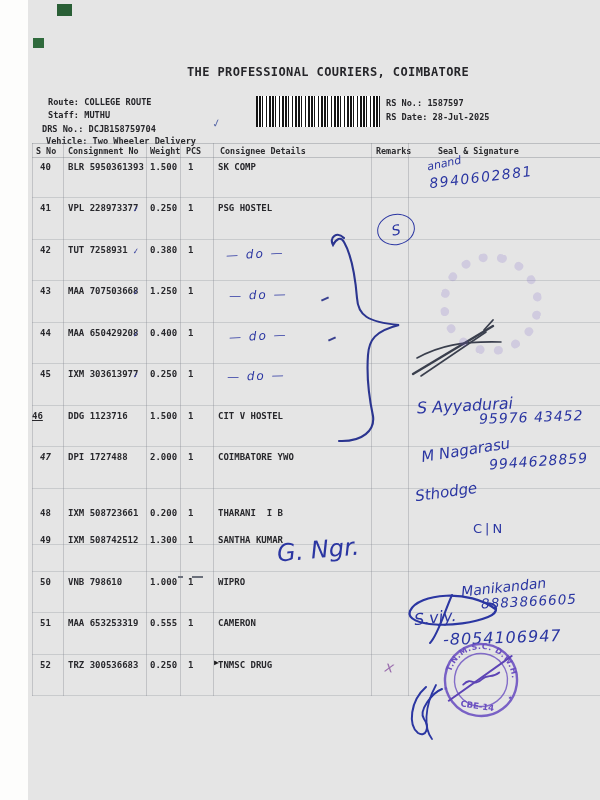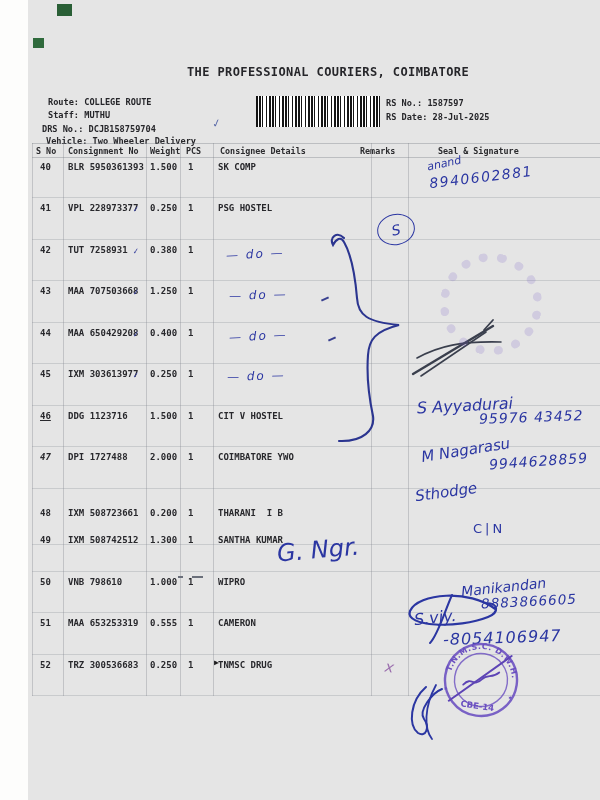--- a/index.html
+++ b/index.html
@@ -52,21 +52,21 @@
   <div class="barcode"></div>
 
   <div class="abs print meta" style="left:358px;top:98px;">RS No.: 1587597</div>
   <div class="abs print meta" style="left:358px;top:112px;">RS Date: 28-Jul-2025</div>
 
   <div class="abs th" style="left:8px;top:146px;">S No</div>
   <div class="abs th" style="left:40px;top:146px;">Consignment No</div>
   <div class="abs th" style="left:122px;top:146px;">Weight</div>
   <div class="abs th" style="left:158px;top:146px;">PCS</div>
   <div class="abs th" style="left:192px;top:146px;">Consignee Details</div>
-  <div class="abs th" style="left:332px;top:146px;">Remarks</div>
+  <div class="abs th" style="left:348px;top:146px;">Remarks</div>
   <div class="abs th" style="left:410px;top:146px;">Seal &amp; Signature</div>
 
   <div id="grid">
       <div class="vline" style="left: 4px; top: 143px; height: 553px;"></div>
       <div class="vline" style="left: 35px; top: 143px; height: 553px;"></div>
       <div class="vline" style="left: 118px; top: 143px; height: 553px;"></div>
       <div class="vline" style="left: 152px; top: 143px; height: 553px;"></div>
       <div class="vline" style="left: 185px; top: 143px; height: 553px;"></div>
       <div class="vline" style="left: 343px; top: 143px; height: 553px;"></div>
       <div class="vline" style="left: 380px; top: 143px; height: 553px;"></div>
@@ -116,21 +116,21 @@
       </div>
       <div class="row" style="top: 364px; height: 40.5px;">
         <span class="cell" style="left: 8px; top: 5px;">45</span>
         <span class="cell" style="left: 36px; top: 5px;">IXM 303613977</span>
         <span class="cell" style="left: 118px; top: 5px;">0.250</span>
         <span class="cell" style="left: 156px; top: 5px;">1</span>
         <span class="cell" style="left: 186px; top: 5px;"></span>
         <span class="tick" style="left: 101px; top: 6px;">✓</span>
       </div>
       <div class="row" style="top: 405.5px; height: 40.5px;">
-        <span class="cell" style="left: 8px; top: 5px; text-decoration: underline;">46</span>
+        <span class="cell" style="left: 0; top: 5px; text-decoration: underline;">46</span>
         <span class="cell" style="left: 36px; top: 5px;">DDG 1123716</span>
         <span class="cell" style="left: 118px; top: 5px;">1.500</span>
         <span class="cell" style="left: 156px; top: 5px;">1</span>
         <span class="cell" style="left: 186px; top: 5px;">CIT V HOSTEL</span>
       </div>
       <div class="row" style="top: 447px; height: 40.5px;">
         <span class="cell" style="left: 8px; top: 5px; font-style: italic;">47</span>
         <span class="cell" style="left: 36px; top: 5px;">DPI 1727488</span>
         <span class="cell" style="left: 118px; top: 5px;">2.000</span>
         <span class="cell" style="left: 156px; top: 5px;">1</span>

